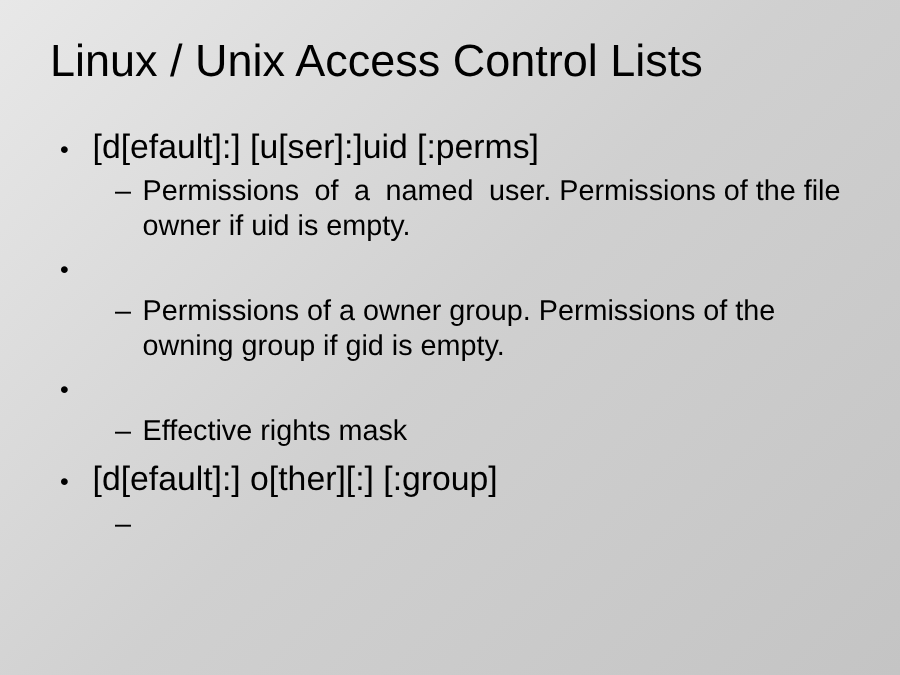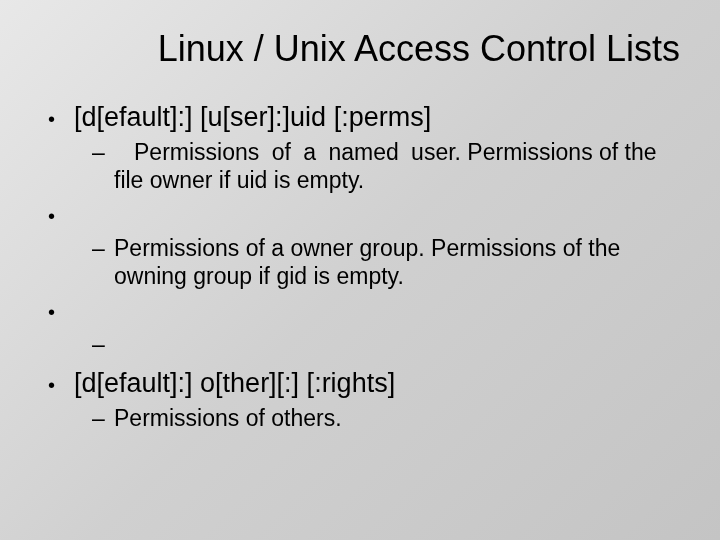--- a/index.html
+++ b/index.html
@@ -12,21 +12,21 @@
   body {
     background: linear-gradient(135deg, #e8e8e8 0%, #d0d0d0 50%, #c4c4c4 100%);
     font-family: Arial, Helvetica, sans-serif;
     color: #000;
     box-sizing: border-box;
     padding: 28px 40px 20px 40px;
   }
   .title {
     font-size: 36px;
     font-weight: 400;
-    text-align: right;
+    text-align: left;
     margin: 0 0 30px 0;
     letter-spacing: 0px;
   }
   ul.main {
     list-style: none;
     padding: 0;
     margin: 0 0 0 8px;
   }
   ul.main > li {
     margin-bottom: 8px;
@@ -61,21 +61,20 @@
     width: 22px;
     flex: 0 0 22px;
     line-height: 28px;
   }
   .sub-text {
     font-size: 23px;
     line-height: 28px;
   }
   .spaced {
     word-spacing: 6px;
-    margin-left: 20px;
   }
 </style>
 </head>
 <body>
 
 <h1 class="title">Linux / Unix Access Control Lists</h1>
 
 <ul class="main">
 
   <li>
@@ -103,30 +102,30 @@
     </ul>
   </li>
 
   <li>
     <div class="bullet-row">
       <span class="bullet-dot">•</span>
     </div>
     <ul class="sub">
       <li>
         <span class="dash">–</span>
+        <span class="sub-text">Effective rights mask</span>
       </li>
     </ul>
   </li>
 
   <li>
     <div class="bullet-row">
       <span class="bullet-dot">•</span>
-      <span class="bullet-text">[d[efault]:] o[ther][:] [:rights]</span>
+      <span class="bullet-text">[d[efault]:] o[ther][:] [:group]</span>
     </div>
     <ul class="sub">
       <li>
         <span class="dash">–</span>
-        <span class="sub-text">Permissions of others.</span>
       </li>
     </ul>
   </li>
 
 </ul>
 
 </body></html>

